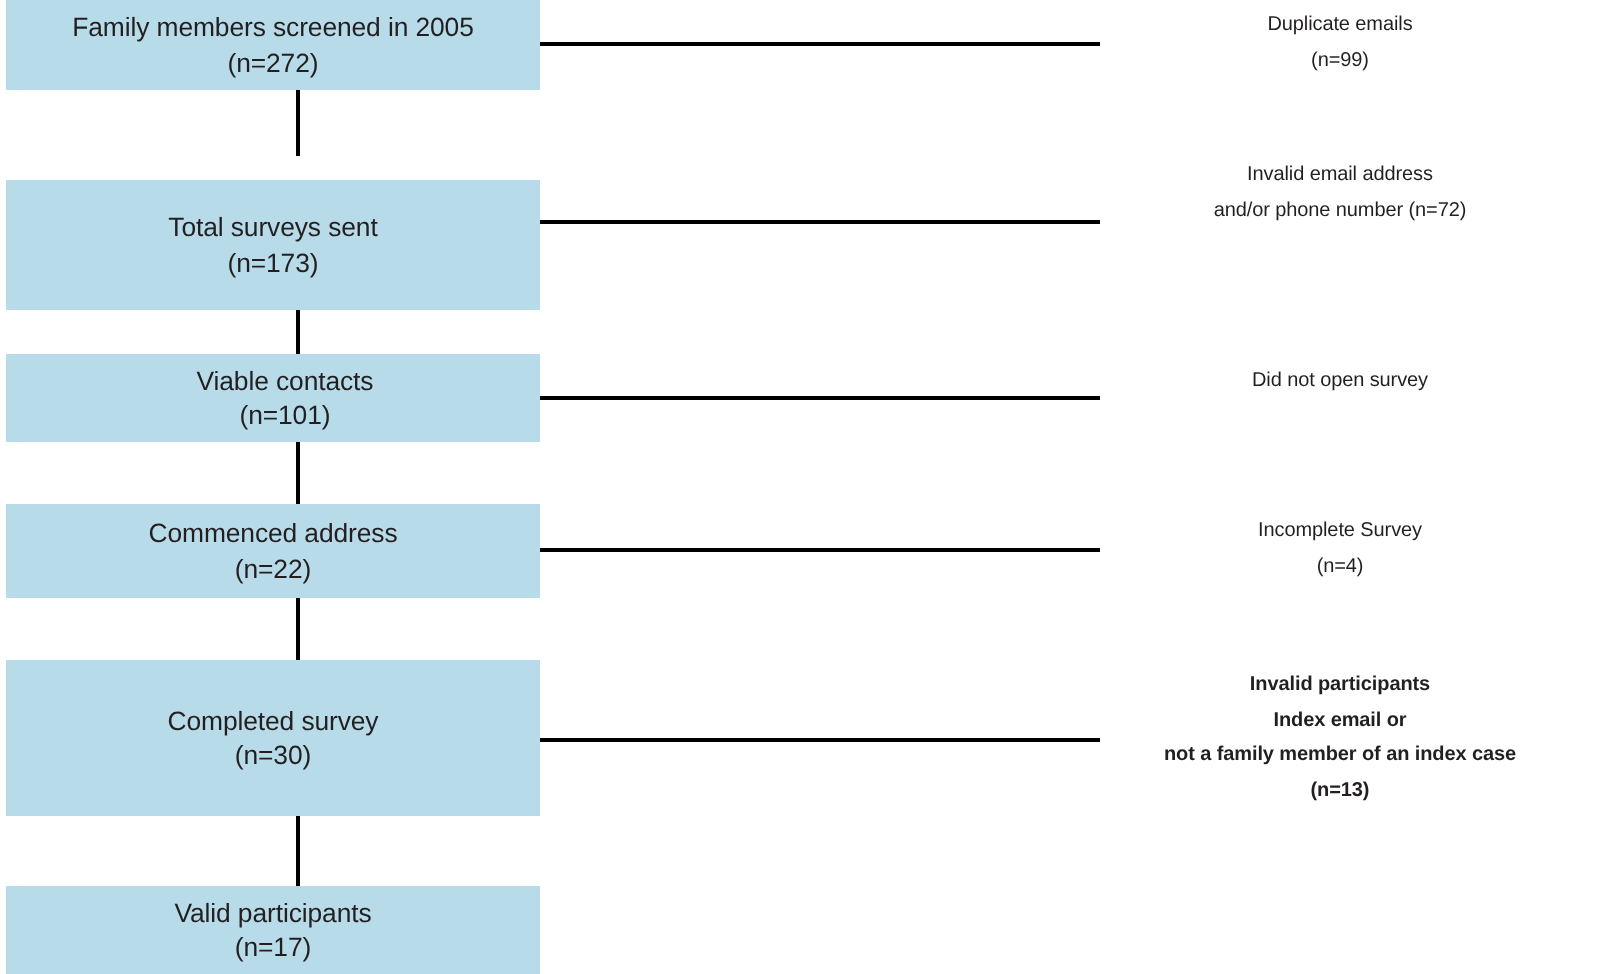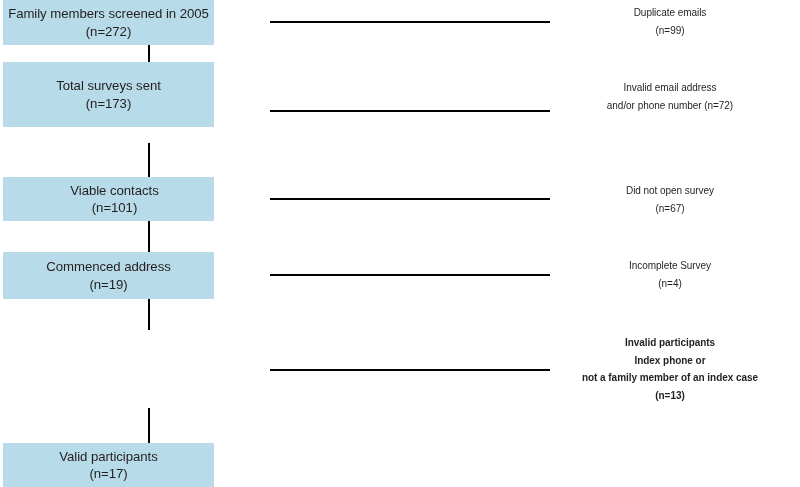--- a/index.html
+++ b/index.html
@@ -14,21 +14,21 @@
   #flowchart {
     position: relative;
     width: 800px;
     height: 487px;
     background: #ffffff;
     overflow: hidden;
   }
   .node-box {
     position: absolute;
     left: 3px;
-    width: 211px;
+    width: 267px;
     background: #b7dbe8;
     display: flex;
     flex-direction: column;
     align-items: center;
     justify-content: center;
     box-sizing: border-box;
   }
   .node-line {
     display: block;
     font-size: 13.2px;
@@ -79,61 +79,64 @@
   <div class="connector-h" style="top:110px;left:270px;width:280px;"></div>
   <div class="connector-h" style="top:198px;left:270px;width:280px;"></div>
   <div class="connector-h" style="top:274px;left:270px;width:280px;"></div>
   <div class="connector-h" style="top:369px;left:270px;width:280px;"></div>
 
   <div class="node-box" style="top:0px;height:45px;">
     <span class="node-line">Family members screened in 2005</span>
     <span class="node-line">(n=272)</span>
   </div>
 
-  <div class="node-box" style="top:62px;height:65px;">
+  <div class="node-box" style="top:90px;height:65px;">
     <span class="node-line">Total surveys sent</span>
     <span class="node-line">(n=173)</span>
   </div>
 
   <div class="node-box" style="top:177px;height:44px;padding-left:12px;">
     <span class="node-line">Viable contacts</span>
     <span class="node-line">(n=101)</span>
   </div>
 
   <div class="node-box" style="top:252px;height:47px;">
     <span class="node-line">Commenced address</span>
-    <span class="node-line">(n=19)</span>
+    <span class="node-line">(n=22)</span>
   </div>
 
+  <div class="node-box" style="top:330px;height:78px;">
+    <span class="node-line">Completed survey</span>
+    <span class="node-line">(n=30)</span>
+  </div>
 
   <div class="node-box" style="top:443px;height:44px;">
     <span class="node-line">Valid participants</span>
     <span class="node-line">(n=17)</span>
   </div>
 
   <div class="side-label" style="top:4px;">
     <span class="side-line">Duplicate emails</span>
     <span class="side-line">(n=99)</span>
   </div>
 
   <div class="side-label" style="top:79px;">
     <span class="side-line">Invalid email address</span>
     <span class="side-line">and/or phone number (n=72)</span>
   </div>
 
   <div class="side-label" style="top:182px;">
     <span class="side-line">Did not open survey</span>
-    <span class="side-line">(n=67)</span>
   </div>
 
   <div class="side-label" style="top:257px;">
     <span class="side-line">Incomplete Survey</span>
     <span class="side-line">(n=4)</span>
   </div>
 
   <div class="side-label" style="top:334px;font-weight:bold;">
     <span class="side-line">Invalid participants</span>
-    <span class="side-line">Index phone or</span>
+    <span class="side-line">Index email or</span>
     <span class="side-line">not a family member of an index case</span>
     <span class="side-line">(n=13)</span>
   </div>
 
 </div>
 
 </body></html>

